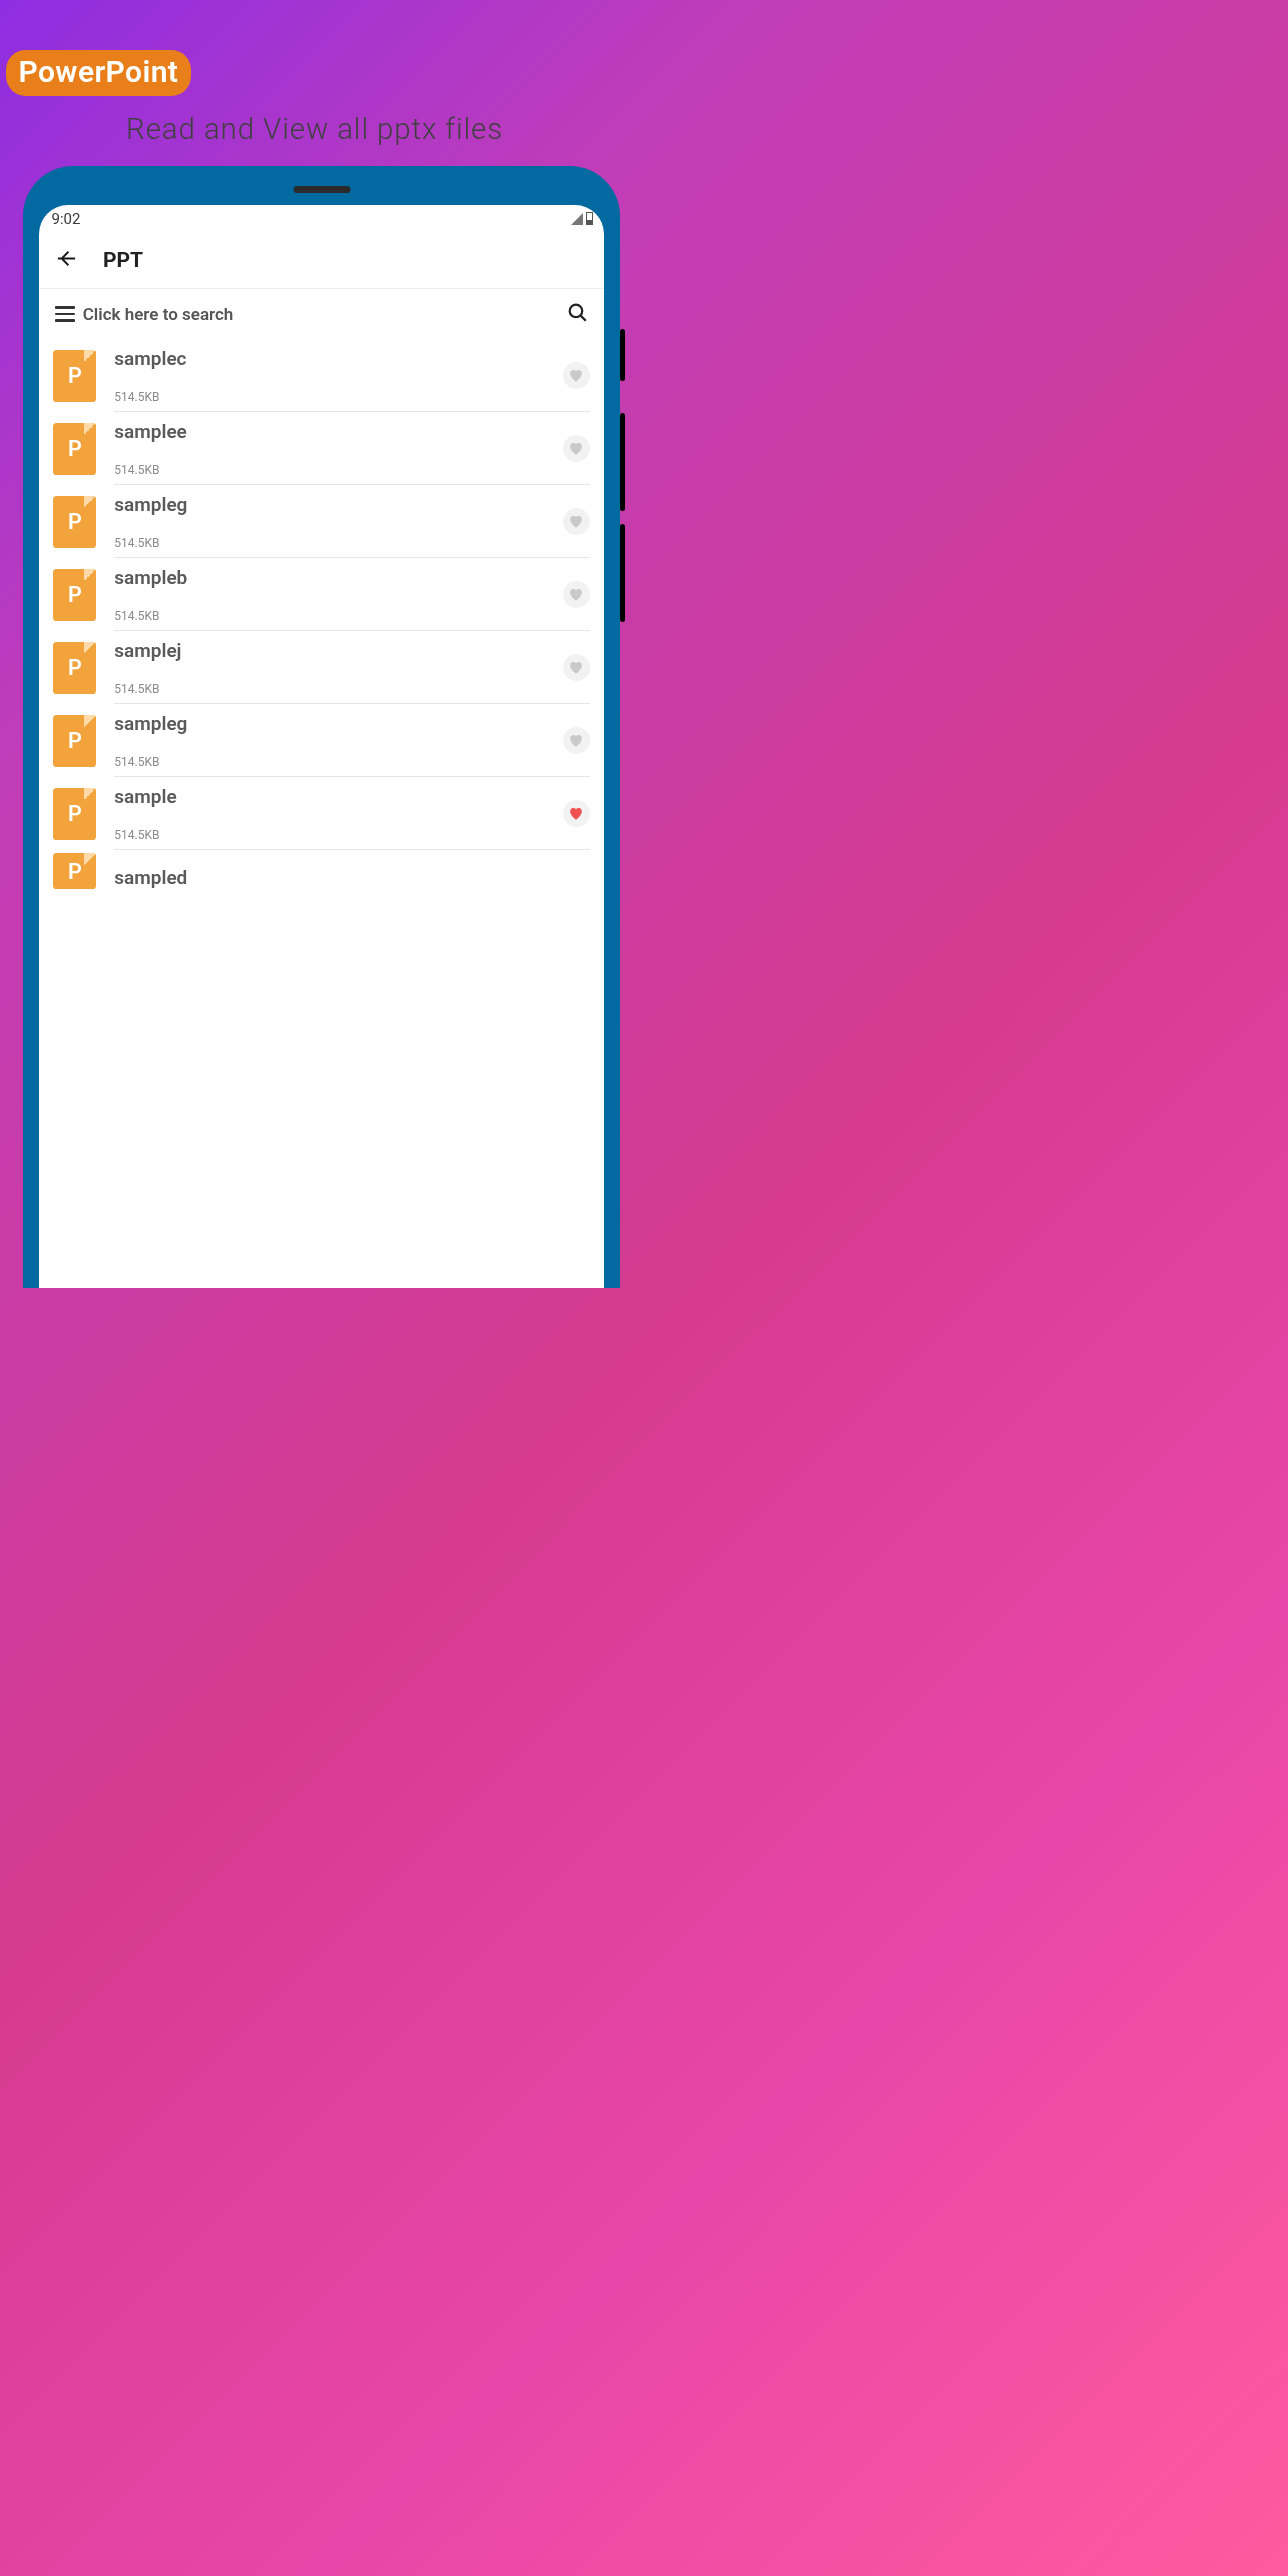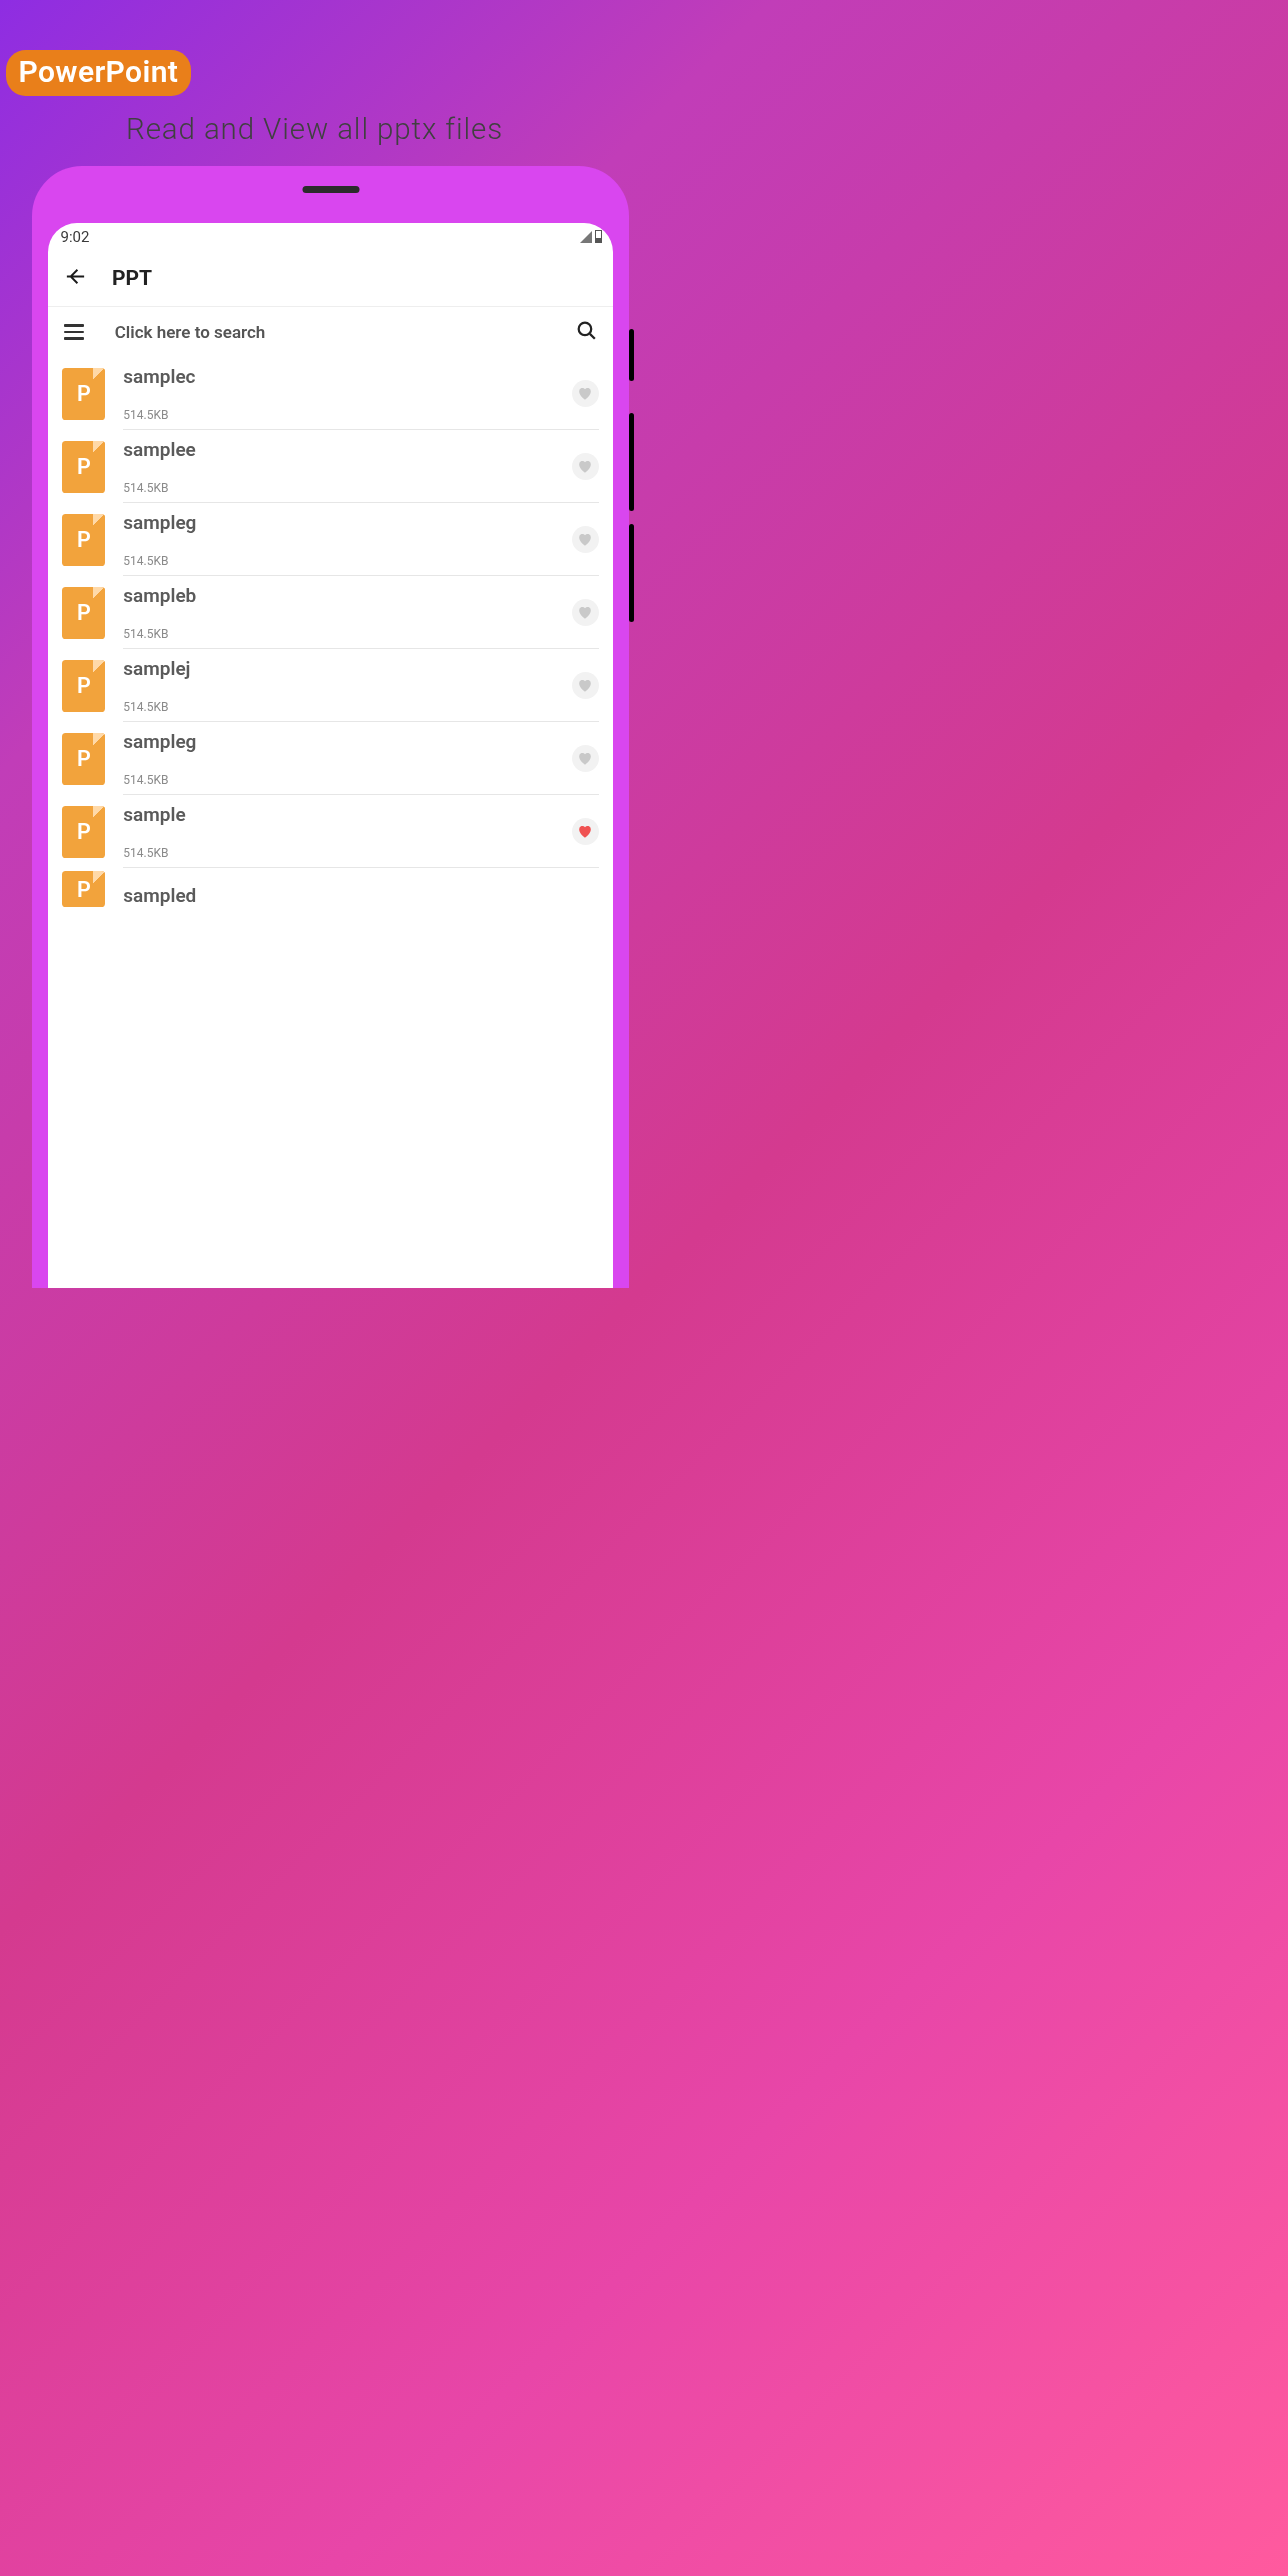--- a/index.html
+++ b/index.html
@@ -49,26 +49,26 @@
     top: 370px;
     width: 100%;
     height: 984px;
     background: linear-gradient(180deg, rgba(118,36,210,0.0) 0%, rgba(118,36,210,0.0) 0%);
   }
 
   
   .phone {
     position: absolute;
     top: 166px;
-    left: 32px;
+    left: 23px;
     width: 597px;
     height: 1163px;
-    background: #d946ef;
+    background: #0369a1;
     border-radius: 50px 50px 0 0;
-    padding: 57px 16px 0 16px;
+    padding: 39px 16px 0 16px;
   }
   .speaker {
     position: absolute;
     top: 19.7px;
     left: 50%;
     transform: translateX(-50%);
     width: 57px;
     height: 7.2px;
     background: #2b2b2b;
     border-radius: 3.6px;
@@ -122,21 +122,21 @@
   }
   .back-arrow svg { width: 23px; height: 23px; stroke:#1a1a1a; stroke-width:2; fill:none; }
   .appbar-title { font-size: 21px; font-weight: 700; color:#222; }
 
   
   .searchrow {
     height: 50px;
     display: flex;
     align-items: center;
     padding: 0 16px;
-    gap: 31px;
+    gap: 8px;
   }
   .hamburger { display:flex; flex-direction:column; gap:3.6px; }
   .hamburger span { display:block; width:19.7px; height:2.7px; background:#333; border-radius:0.9px; }
   .search-text { flex:1; font-size:17px; font-weight:600; color:#555; }
   .search-icon svg { width:21.5px; height:21.5px; stroke:#222; stroke-width:2.5; fill:none; }
 
   
   .filelist { padding: 0 14.3px; }
   .file-item {
     display:flex;

